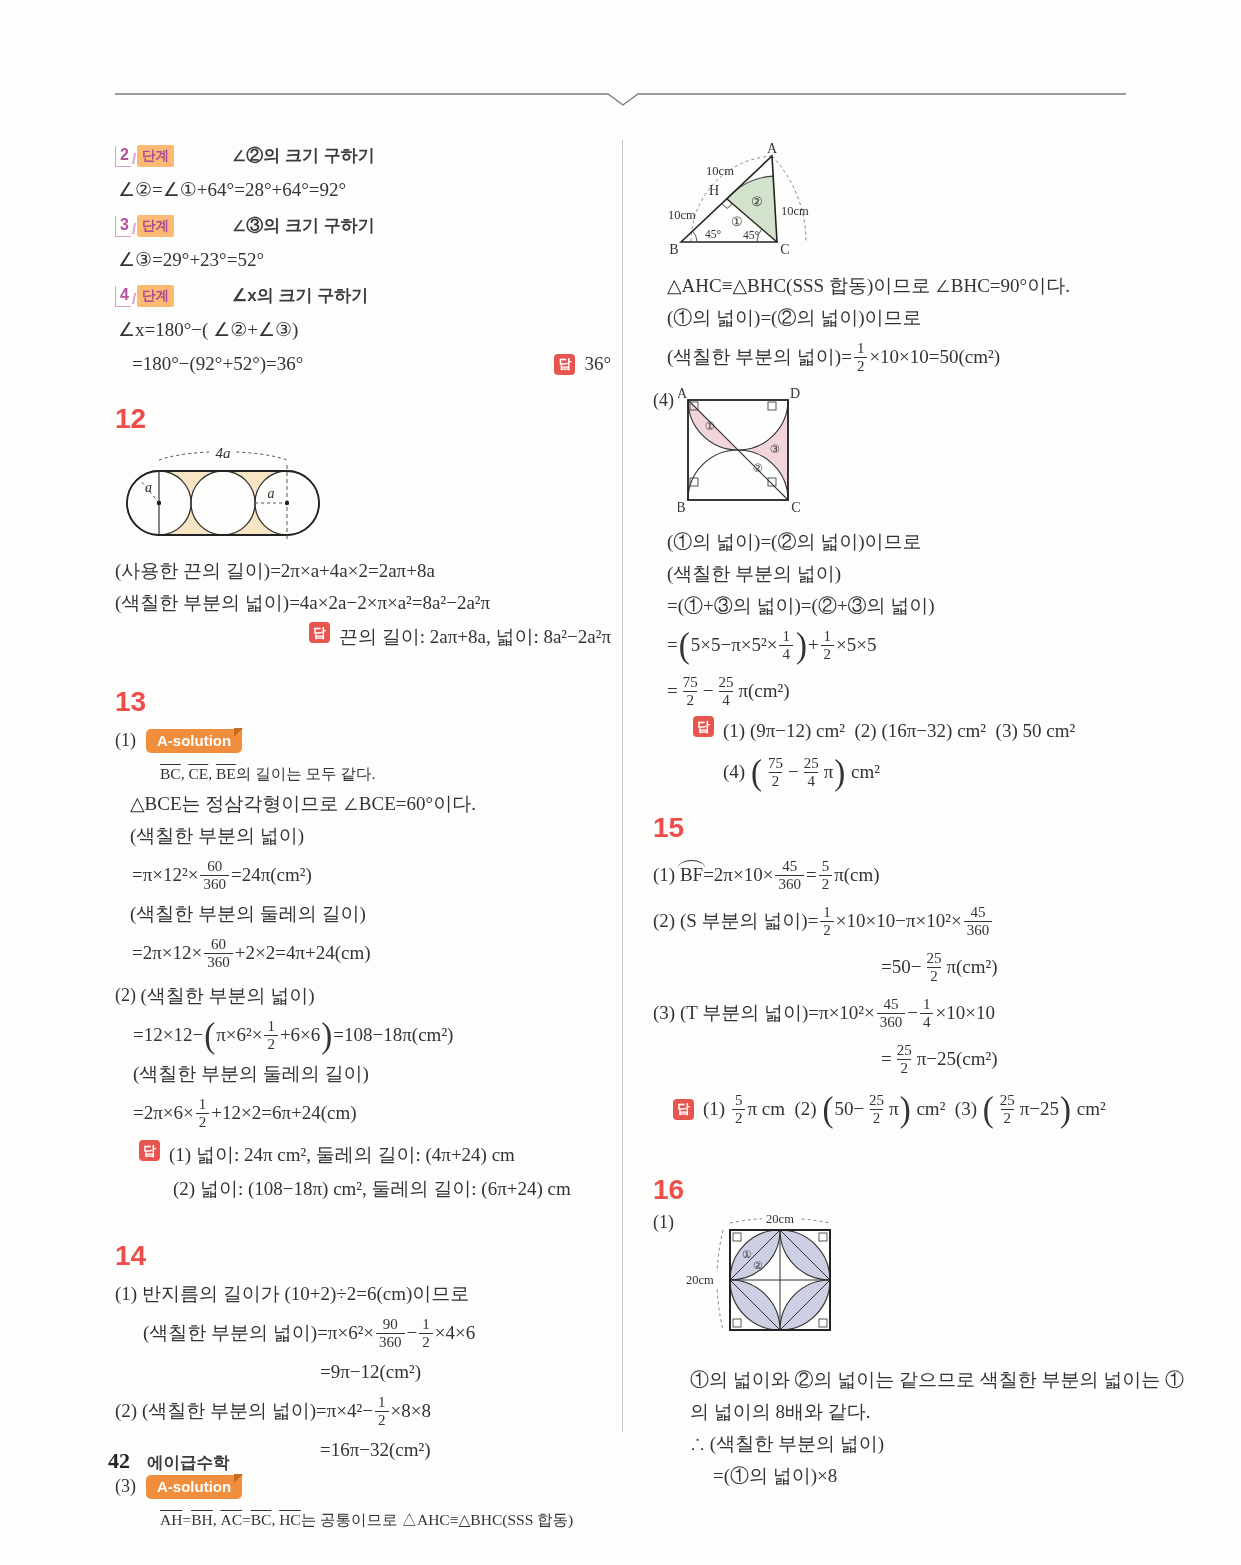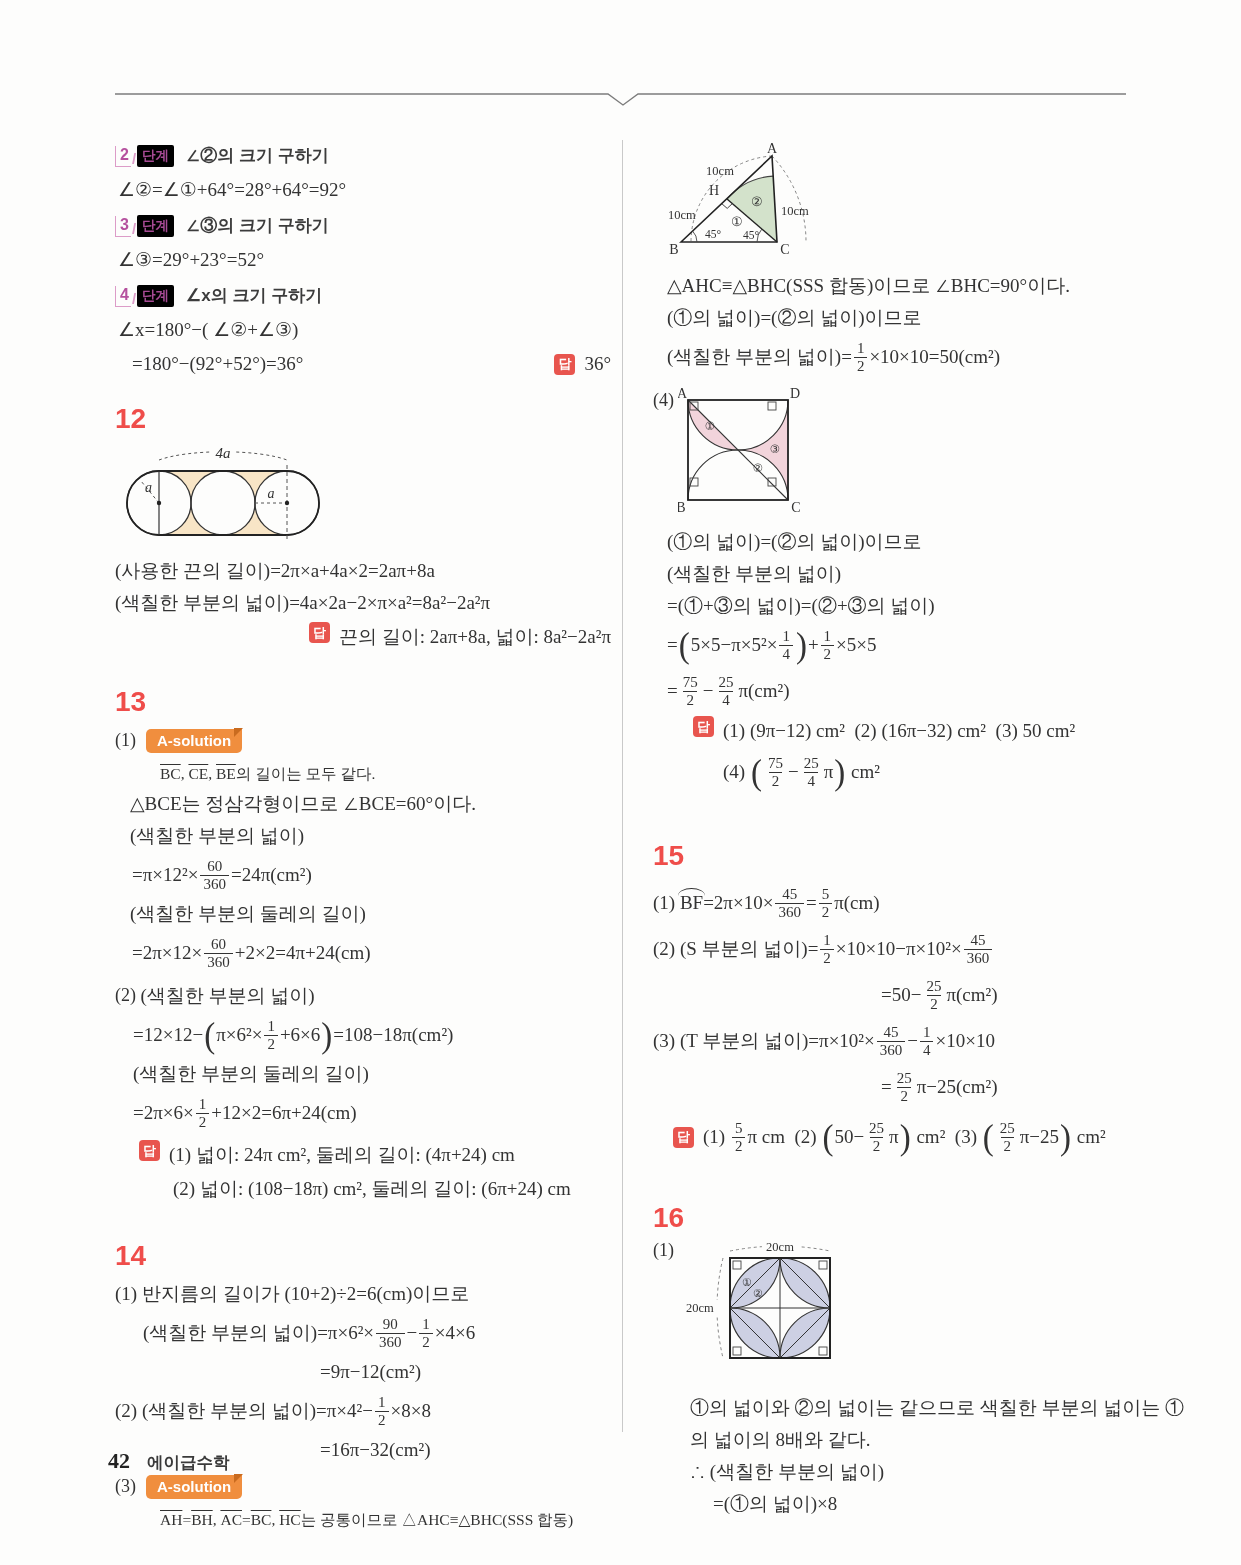--- a/index.html
+++ b/index.html
@@ -24,23 +24,23 @@
      border-top:1.6px solid #333;border-radius:50% 50% 0 0/100% 100% 0 0;}
   .pnum{font-family:"Liberation Sans",sans-serif;font-weight:bold;font-size:28px;color:#ef4d4a;}
   .abadge{display:inline-flex;flex:none;width:21px;height:21px;background:#e8554e;color:#fff;border-radius:4px;
      align-items:center;justify-content:center;font:bold 13px "Liberation Sans",sans-serif;margin-right:9px;}
   .ansrow{display:flex;align-items:flex-start;font-size:19px;white-space:pre;min-height:34px;}
   .ansrow .txt{line-height:1.55;text-align:center;}
   .step{display:inline-flex;align-items:flex-end;margin-right:12px;flex:none;}
   .step .num{color:#b5519e;font:bold 16px "Liberation Sans",sans-serif;border-left:1.5px solid #dc9cc8;
      border-bottom:1.5px solid #dc9cc8;padding:0 2px 2px 4px;}
   .step .slash{color:#dc9cc8;font:bold 15px "Liberation Sans",sans-serif;margin:0 1px;}
-  .step .lbl{background:#000000;color:#a84b95;font:bold 13.5px "Liberation Sans",sans-serif;
+  .step .lbl{background:#fdba74;color:#a84b95;font:bold 13.5px "Liberation Sans",sans-serif;
      padding:2px 5px;border-radius:2px;}
-  .steptitle{font:600 17px "Liberation Sans",sans-serif;color:#3c3c3c;}
+  .steptitle{font:600 17px "Liberation Sans",sans-serif;color:#3c3c3c;margin-left:46px;}
   .asol{position:relative;display:inline-block;background:#f08e3e;color:#fff;
      font:bold 15px "Liberation Sans",sans-serif;padding:3px 11px 4px;border-radius:5px 0 5px 5px;margin-left:10px;}
   .asol::before{content:"";position:absolute;right:-8px;top:3px;width:12px;height:24px;background:#f7c896;
      border-radius:0 6px 6px 0;z-index:-1;}
   .asol::after{content:"";position:absolute;right:-1px;top:-1px;border-left:9px solid #c96b1f;
      border-top:9px solid transparent;transform:rotate(90deg);}
   .figrow{display:flex;align-items:flex-start;}
   .plabel{font-size:18px;flex:none;margin-top:2px;}
   .footer{position:absolute;left:108px;top:1448px;display:flex;align-items:baseline;}
   .footer .fpn{font:bold 22px "Liberation Serif",serif;color:#222;}
@@ -324,21 +324,21 @@
       <span class="bigp">(</span>
       <span class="frac"><span class="n">75</span><span class="d">2</span></span>
       <span>−</span>
       <span class="frac"><span class="n">25</span><span class="d">4</span></span>
       <span>π</span>
       <span class="bigp">)</span>
       <span> cm²</span>
     </div>
 
     
-    <div class="pnum" style="margin:46px 0 8px;">15</div>
+    <div class="pnum" style="margin:18px 0 8px;">15</div>
     <div class="ln tall">
       <span>(1) </span>
       <span class="arch">BF</span>
       <span>=2π×10×</span>
       <span class="frac"><span class="n">45</span><span class="d">360</span></span>
       <span>=</span>
       <span class="frac"><span class="n">5</span><span class="d">2</span></span>
       <span>π(cm)</span>
     </div>
     <div class="ln tall">

